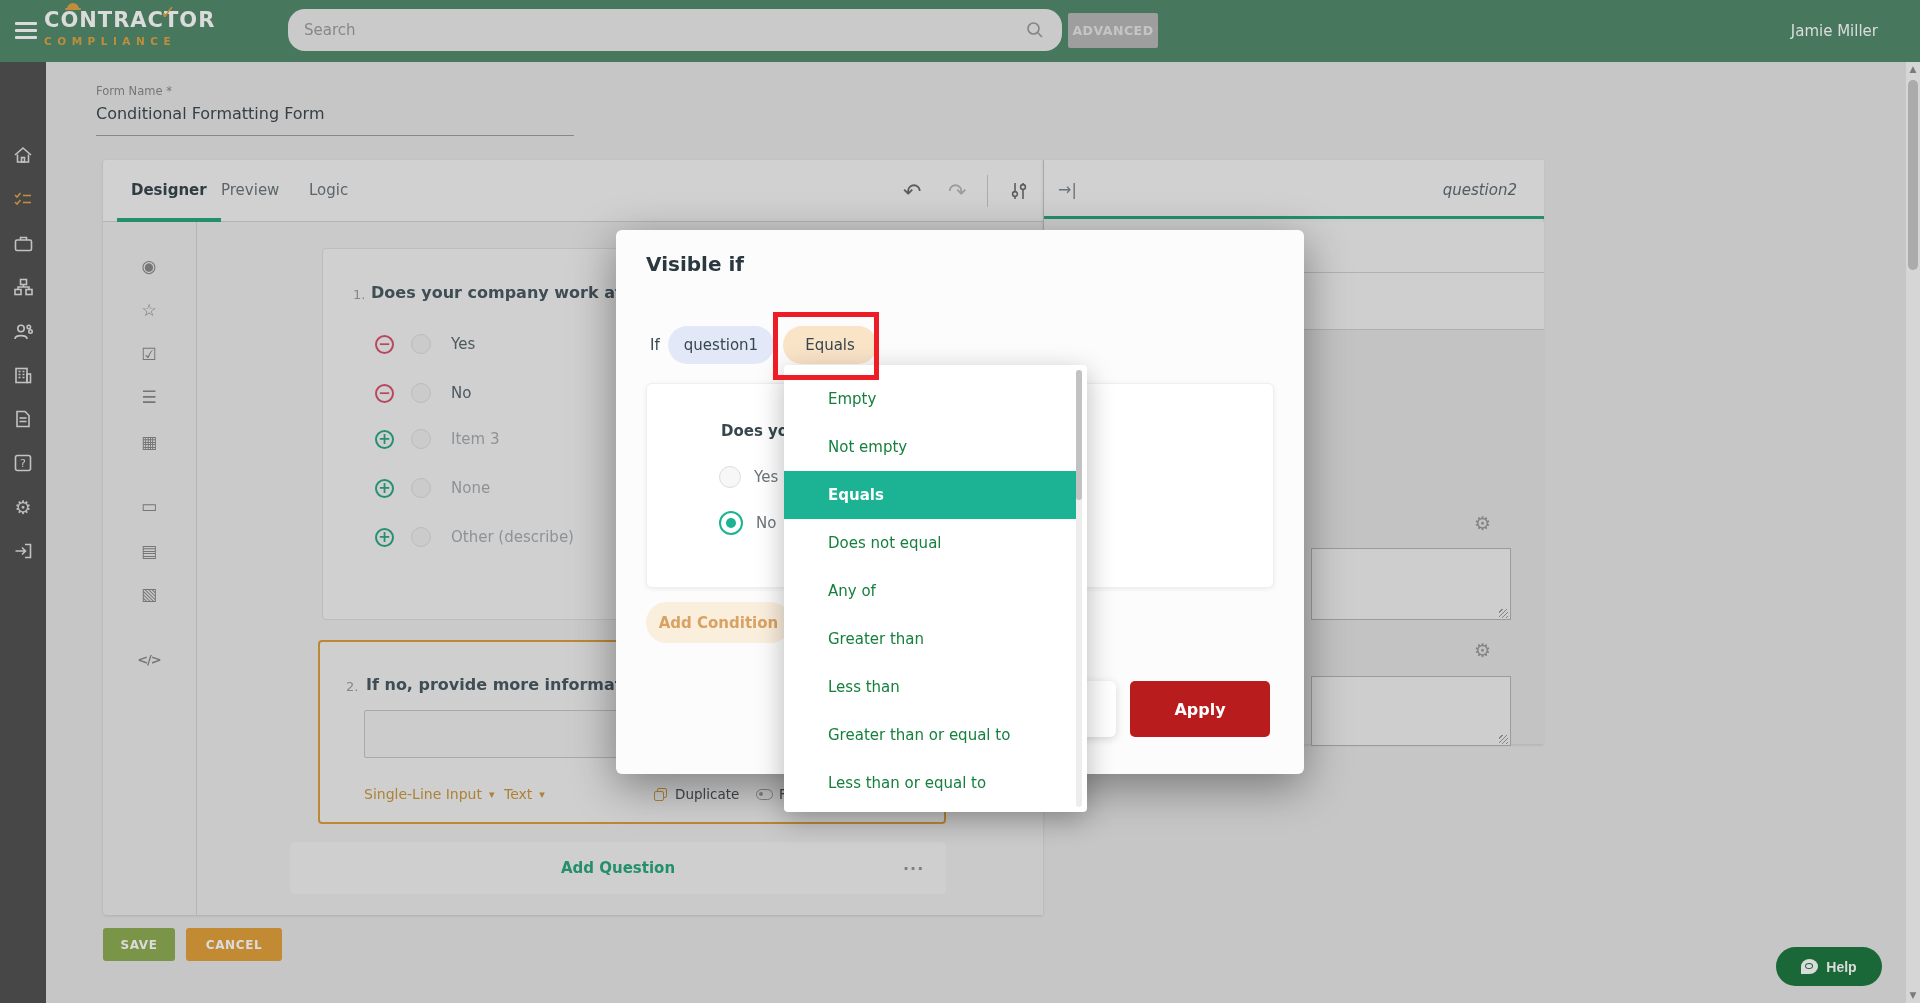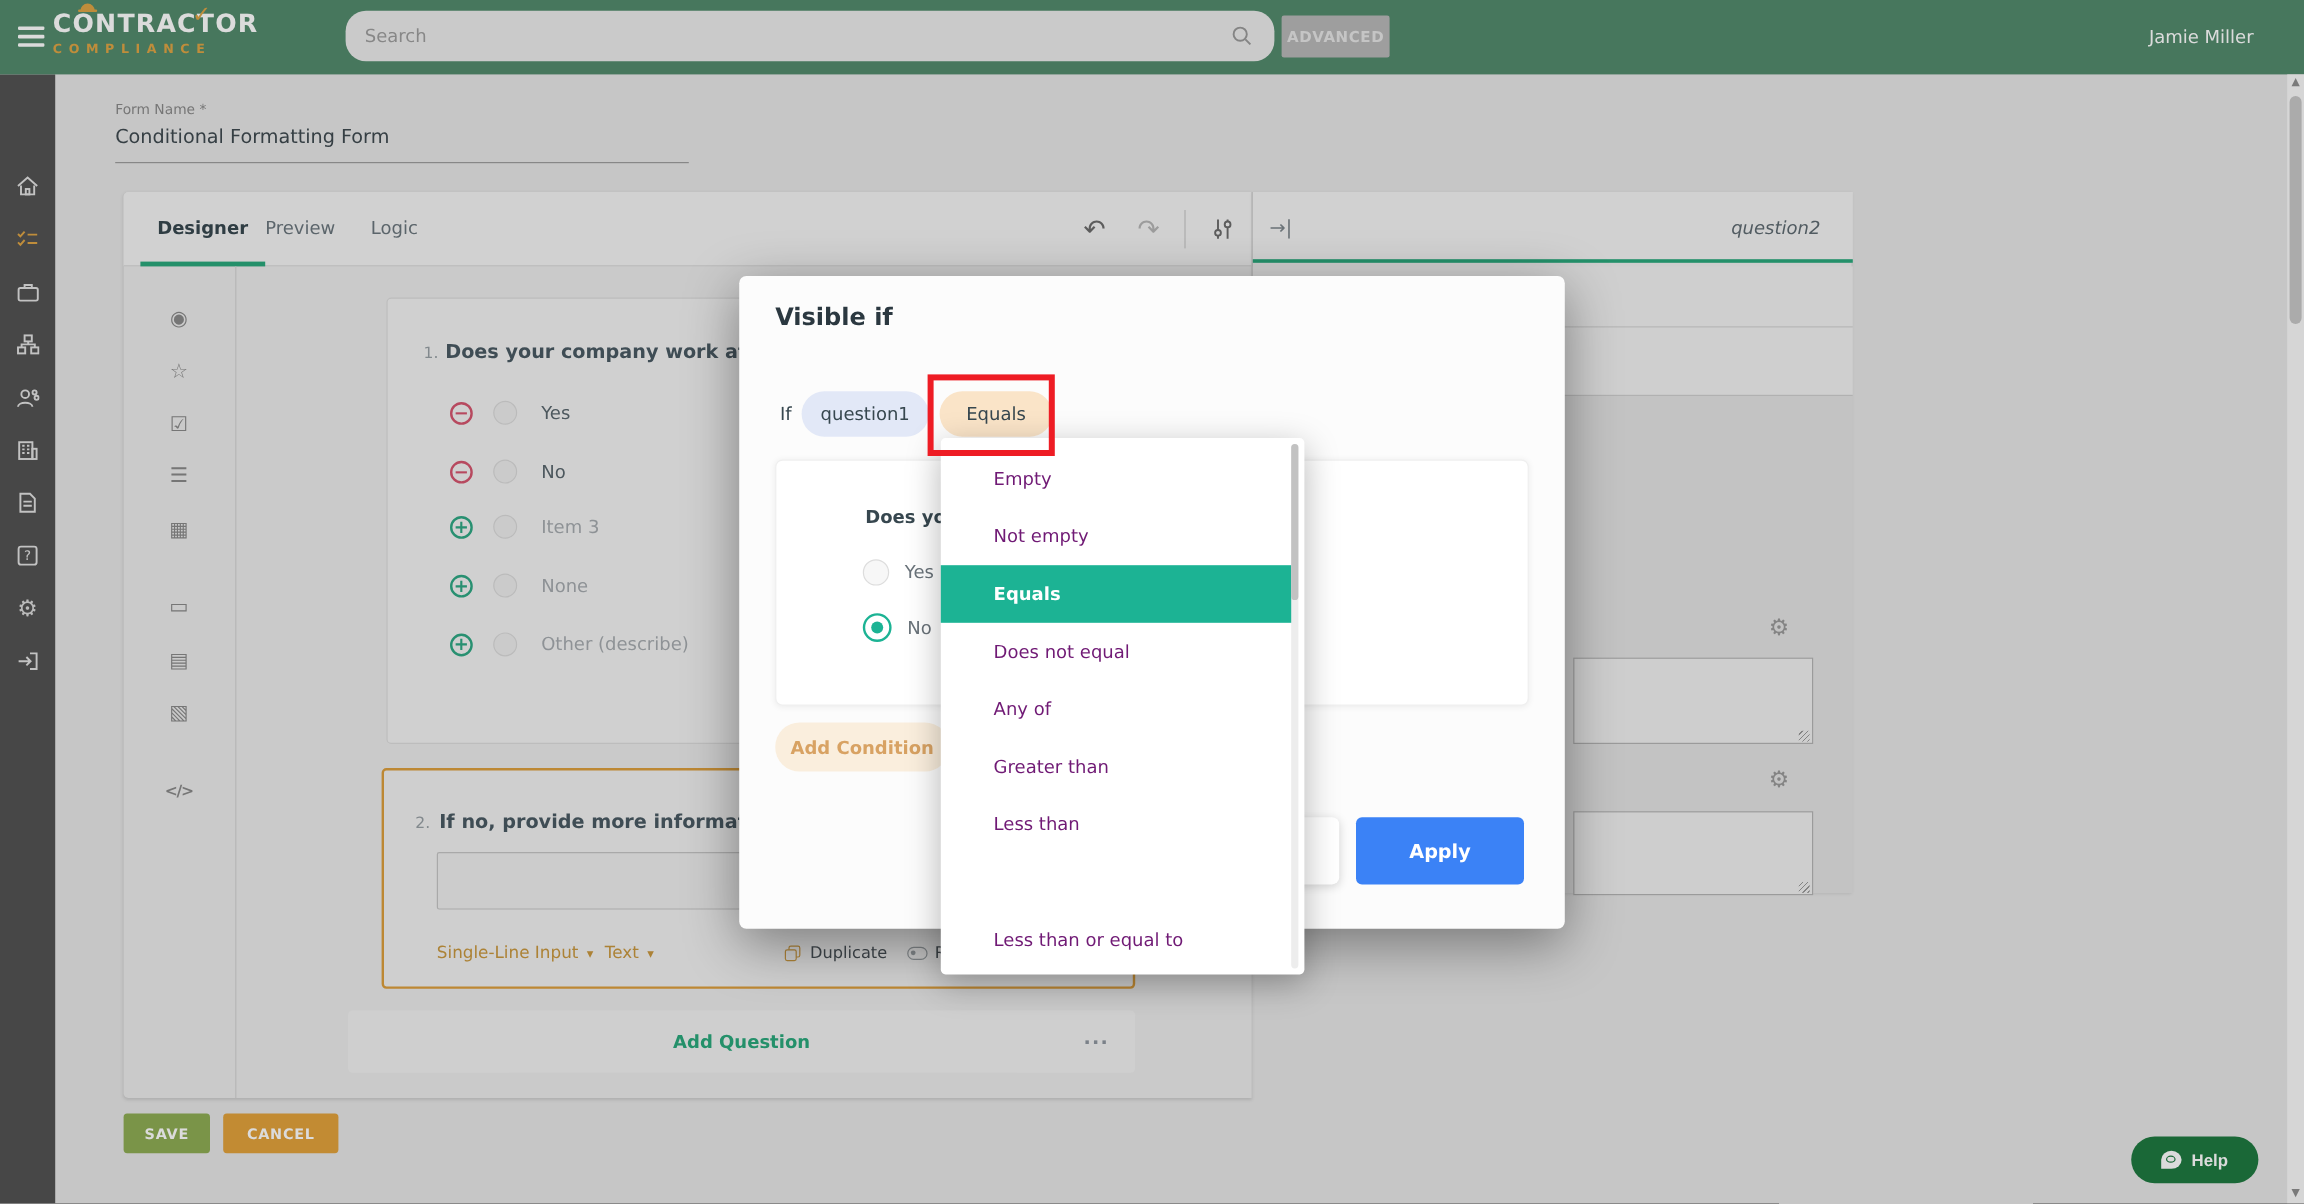--- a/index.html
+++ b/index.html
@@ -113,25 +113,25 @@
   #pill-op { left:167px; width:94px; background:#fae4c8; }
   #preview-card { left:30px; top:153px; width:628px; height:205px; background:#ffffff; border:1px solid #efefef; border-radius:6px; box-shadow:0 1px 5px rgba(0,0,0,0.07); }
   #pv-title { left:74px; top:38px; font-size:15px; font-weight:600; color:#37474f; white-space:nowrap; }
   .pv-radio-row { position:absolute; left:72px; display:flex; align-items:center; }
   .pv-radio { width:22px; height:22px; border-radius:50%; background:#f7f7f7; border:1px solid #ddd; }
   .pv-radio.sel { width:24px; height:24px; background:#fff; border:2px solid #1cb394; position:relative; }
   .pv-radio.sel i { position:absolute; left:5px; top:5px; width:10px; height:10px; border-radius:50%; background:#1cb394; }
   .pv-label { margin-left:13px; font-size:15px; color:#6a737a; }
   #add-cond { left:30px; top:372px; width:145px; height:41px; background:#faeedd; border:0; border-radius:21px; color:#d8a263; font-weight:bold; font-size:15px; font-family:inherit; cursor:pointer; }
   #value-select { left:304px; top:451px; width:196px; height:56px; background:#fff; border-radius:6px; box-shadow:0 2px 8px rgba(0,0,0,0.15); }
-  #apply-btn { left:514px; top:451px; width:140px; height:56px; background:#3b82f6; border:0; border-radius:5px; color:#fff; font-weight:bold; font-size:16px; font-family:inherit; cursor:pointer; }
+  #apply-btn { left:514px; top:451px; width:140px; height:56px; background:#b91c1c; border:0; border-radius:5px; color:#fff; font-weight:bold; font-size:16px; font-family:inherit; cursor:pointer; }
 
   
   #dropdown { left:784px; top:365px; width:303px; height:447px; background:#fff; border-radius:4px; box-shadow:0 8px 28px rgba(0,0,0,0.28); z-index:55; }
-  .dd-item { position:absolute; left:0; width:295px; height:48px; line-height:48px; padding-left:44px; font-size:15px; color:#701a75; cursor:pointer; }
+  .dd-item { position:absolute; left:0; width:295px; height:48px; line-height:48px; padding-left:44px; font-size:15px; color:#15803d; cursor:pointer; }
   .dd-item.selected { background:#1cb394; color:#fff; font-weight:bold; }
   #dd-scroll-track { left:292px; top:5px; width:6px; height:437px; background:#ededed; border-radius:3px; }
   #dd-scroll-thumb { left:292px; top:5px; width:6px; height:130px; background:#c2c2c2; border-radius:3px; }
 
   
   #red-box { left:773px; top:312px; width:106px; height:68px; border:5px solid #ee1c24; z-index:70; }
 
   
   #help-btn { left:1776px; top:947px; width:106px; height:39px; background:#1f7a40; border:0; border-radius:20px; display:flex; align-items:center; justify-content:center; gap:8px; cursor:pointer; z-index:30; }
   #help-bubble { width:17px; height:15px; background:#fff; border-radius:50% 50% 50% 0; position:relative; }
@@ -395,20 +395,21 @@
   </div>
 
   <div class="abs" id="dropdown">
     <div class="dd-item" style="top:10px">Empty</div>
     <div class="dd-item" style="top:58px">Not empty</div>
     <div class="dd-item selected" style="top:106px">Equals</div>
     <div class="dd-item" style="top:154px">Does not equal</div>
     <div class="dd-item" style="top:202px">Any of</div>
     <div class="dd-item" style="top:250px">Greater than</div>
     <div class="dd-item" style="top:298px">Less than</div>
+    <div class="dd-item" style="top:346px">Greater than or equal to</div>
     <div class="dd-item" style="top:394px">Less than or equal to</div>
     <div class="abs" id="dd-scroll-track"></div>
     <div class="abs" id="dd-scroll-thumb"></div>
   </div>
 
   <div class="abs" id="red-box"></div>
 
   <div class="abs" id="pg-scroll"></div>
   <div class="abs" id="pg-thumb"></div>
   <div class="scroll-arrow" style="top:64px">▲</div>

